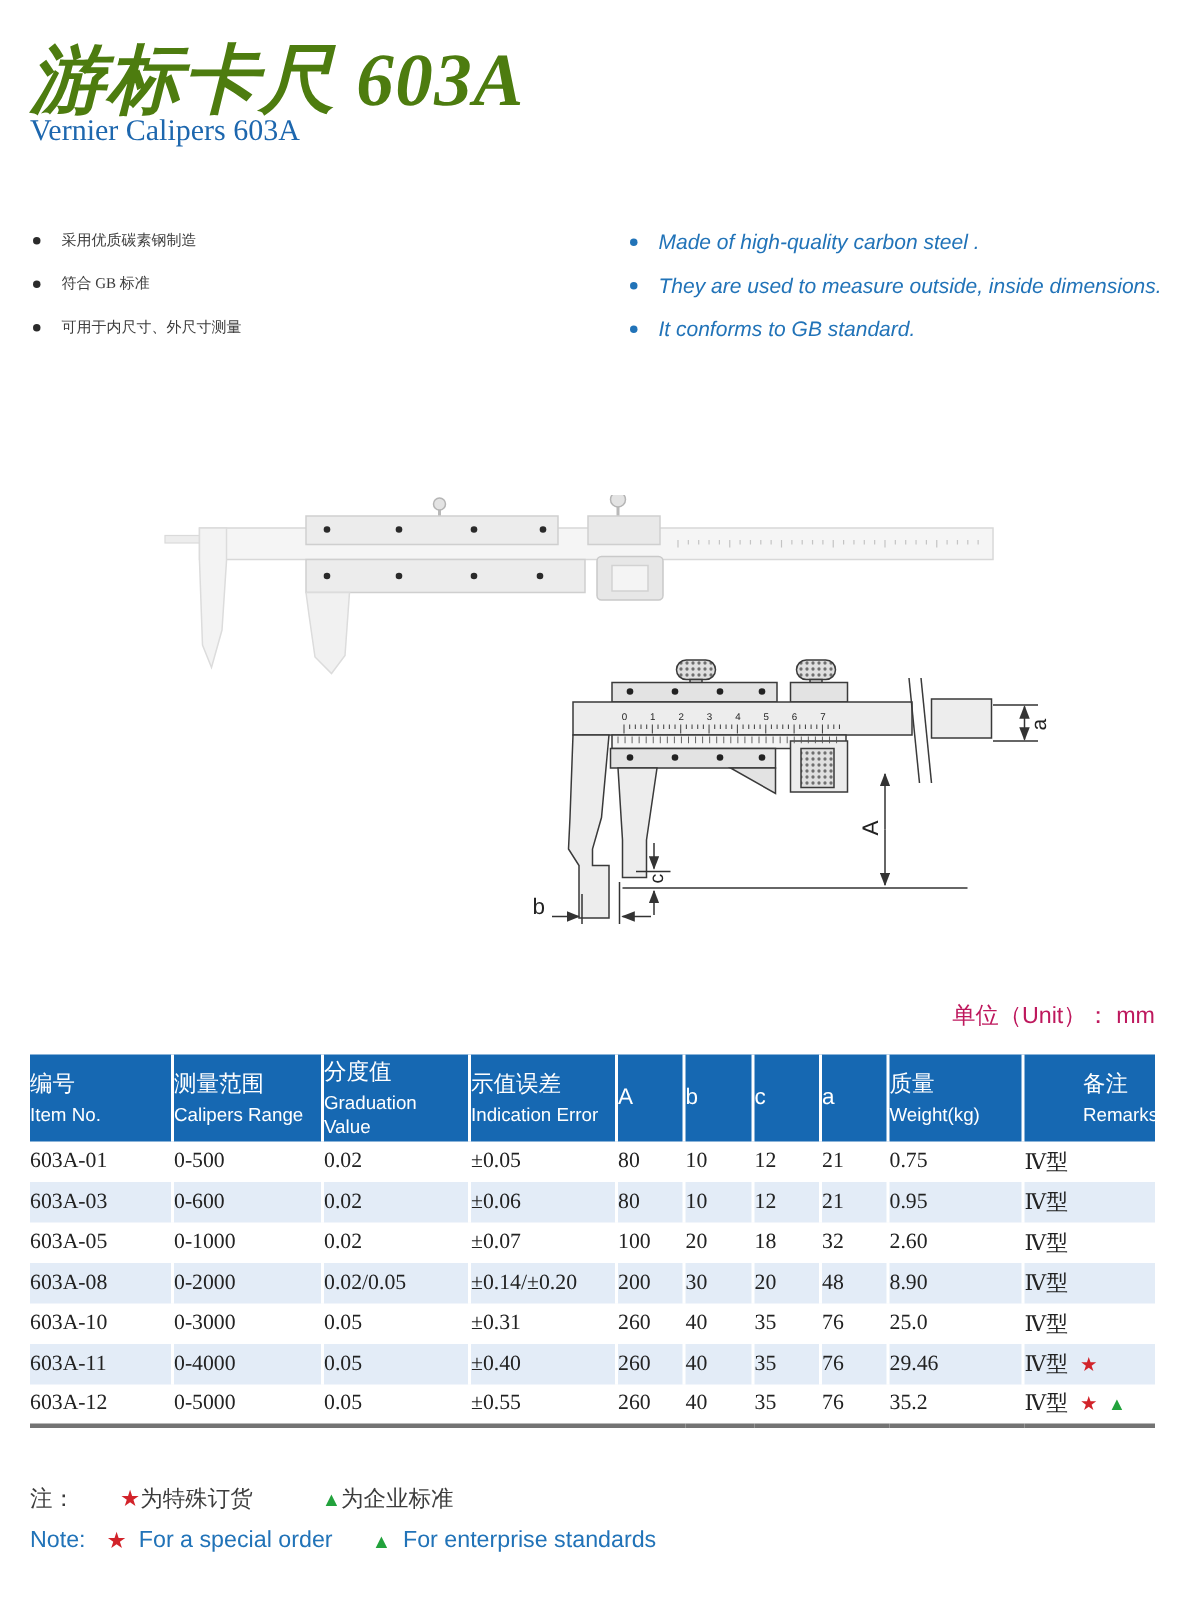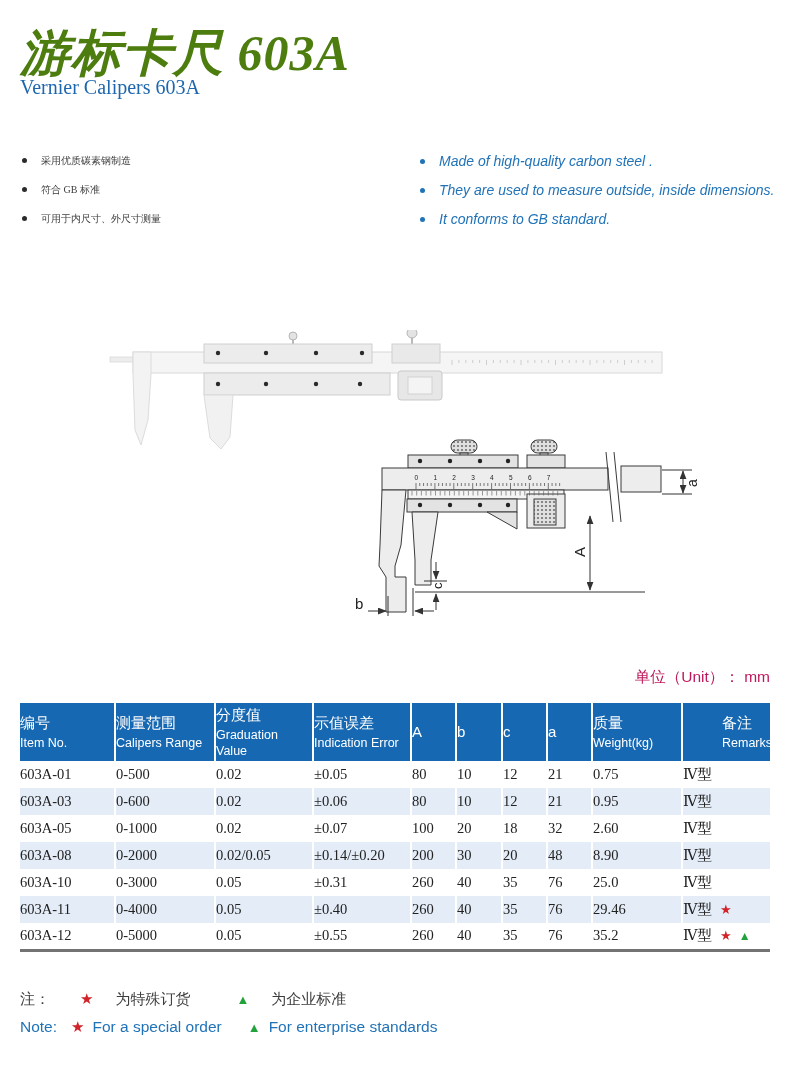--- a/index.html
+++ b/index.html
@@ -50,21 +50,21 @@
   table.spec tbody tr:nth-child(even){background:var(--row-alt);}
   table.spec tbody tr:last-child td{border-bottom:3px solid #737373;}
   td .star{color:var(--star-red); margin-left:8px; font-size:13px; font-family:"Liberation Sans",sans-serif;}
   td .tri{color:var(--triangle-green); margin-left:7px; font-size:12px; font-family:"Liberation Sans",sans-serif;}
 
   .note{position:absolute; left:20px; display:flex; align-items:baseline; white-space:nowrap;}
   .note-cn{top:990px; font-size:15px; color:#3c3c3c;}
   .note-en{top:1018px; font-size:15.5px; color:var(--accent-blue);align-items:center;}
   .note .sym-star{color:var(--star-red); font-size:15px;}
   .note .sym-tri{color:var(--triangle-green); font-size:13px;}
-  .note-cn .sym-star{margin-left:30px;} .note-cn .m8{margin-left:22px;}
+  .note-cn .sym-star{margin-left:30px;} .note-cn .m8{margin-left:0;}
   .note-cn .sym-tri{margin-left:46px;}
   .note-en .sym-star{margin-left:14px;} .note-en .m8{margin-left:8px;}
   .note-en .sym-tri{margin-left:26px;}
 </style>
 </head>
 <body>
 
 <h1 class="title-cn">游标卡尺 603A</h1>
 <h2 class="title-en">Vernier Calipers 603A</h2>
 

